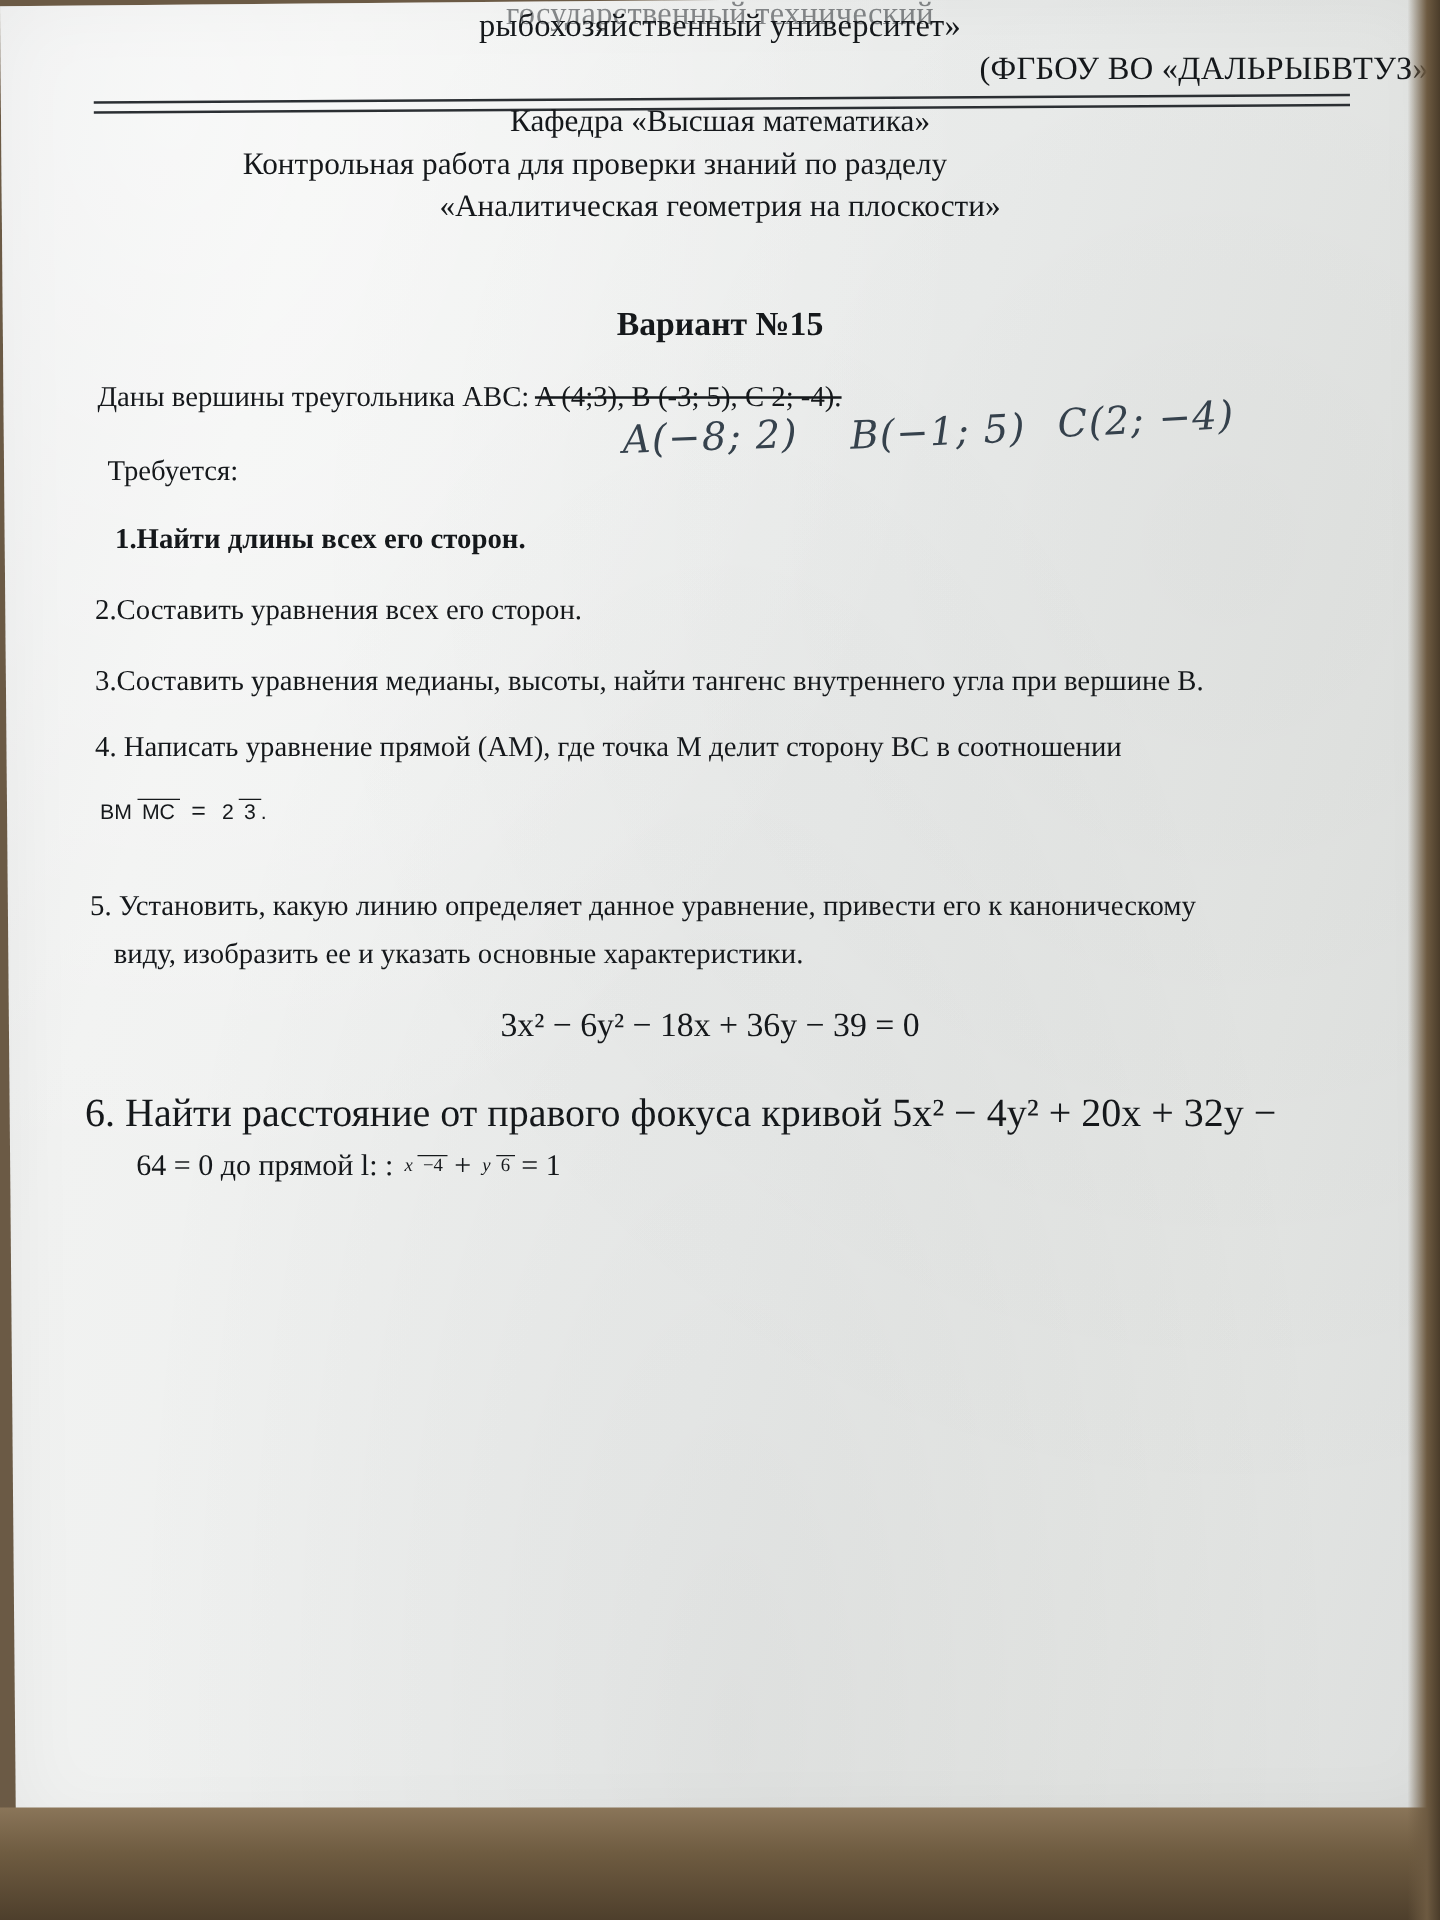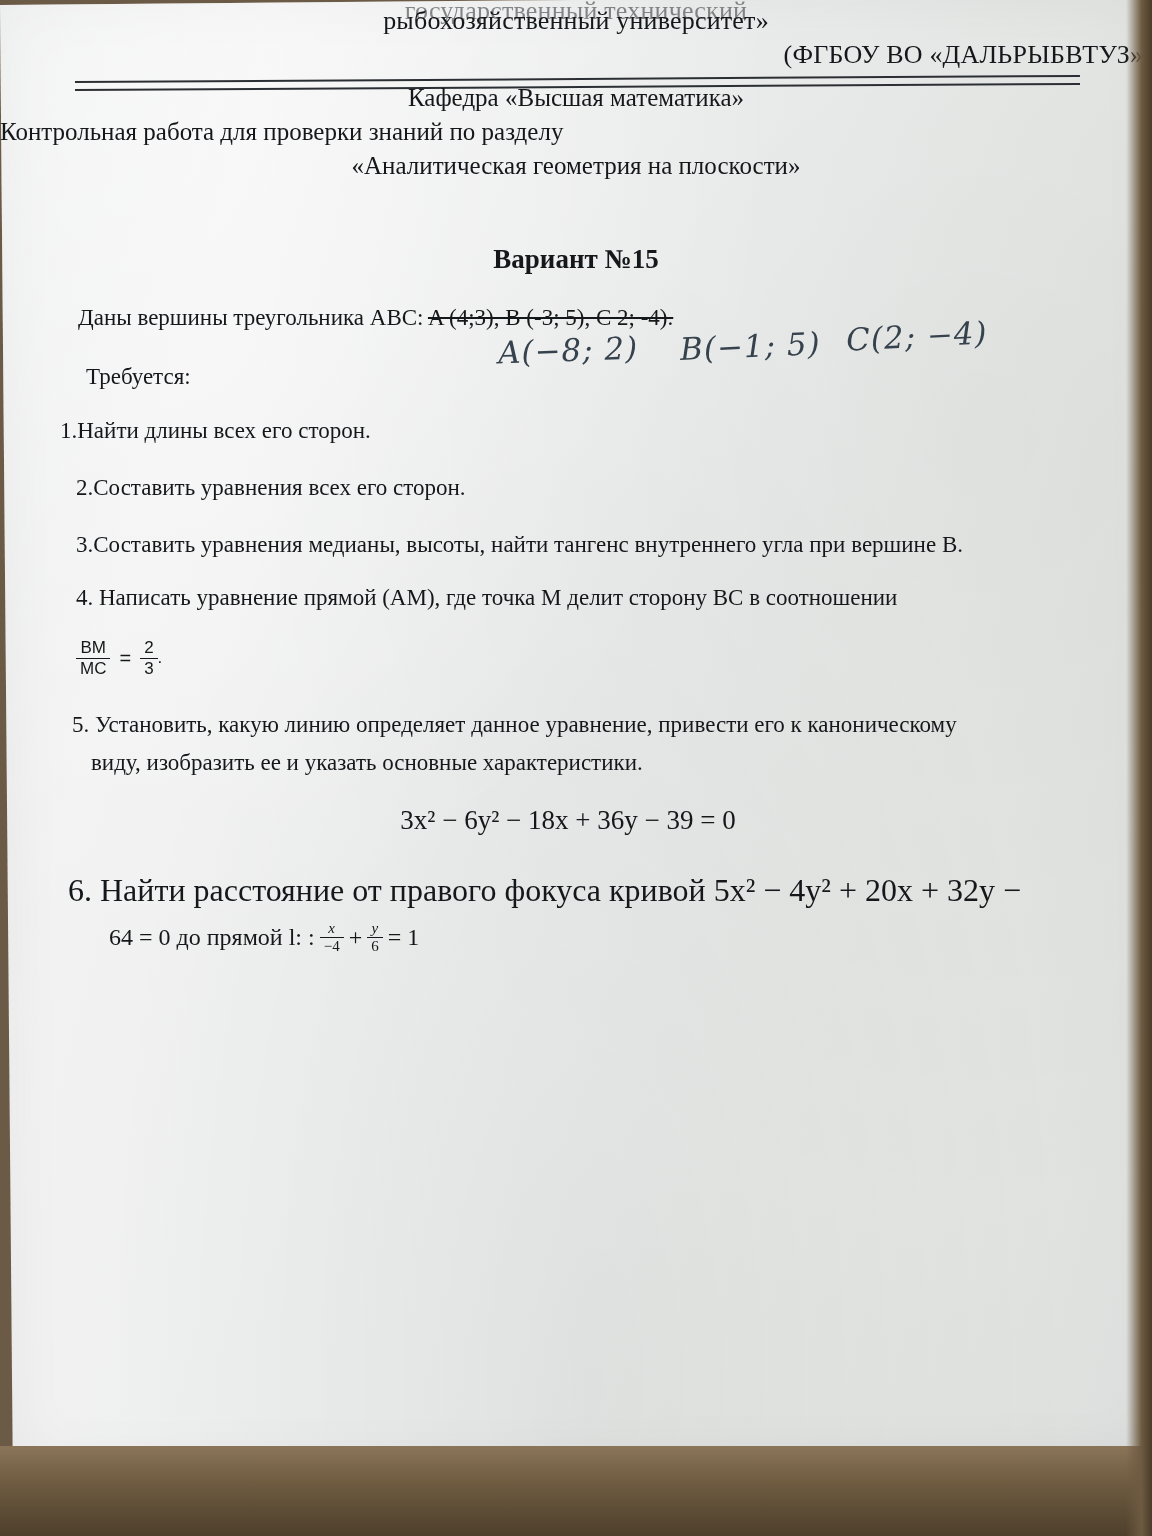--- a/index.html
+++ b/index.html
@@ -80,53 +80,53 @@
     left: 75px;
     top: 78px;
     width: 1005px;
     height: 6px;
     border-top: 2px solid #2b2f33;
     border-bottom: 2px solid #2b2f33;
     transform: rotate(-0.35deg);
   }
 
   #kafedra { left: 0; width: 1152px; top: 84px; text-align: center; font-size: 25px; }
-  #task1   { left: 0; width: 952px; top: 118px; text-align: left; font-size: 25px; }
+  #task1   { left: 0; width: 952px; top: 118px; text-align: center; font-size: 25px; }
   #task2   { left: 0; width: 1152px; top: 152px; text-align: center; font-size: 25px; }
 
   #variant {
     left: 0; width: 1152px; top: 244px;
     text-align: center;
     font-size: 27px;
     font-weight: bold;
   }
 
   .body-line { font-size: 23px; }
   #given   { left: 78px;  top: 305px; }
   .strike  { text-decoration: line-through; text-decoration-thickness: 1.5px; margin-top: 16px; }
   #required{ left: 86px;  top: 364px; }
 
-  #i1 { left: 60px; top: 418px; }
+  #i1 { left: 92px; top: 418px; font-weight: bold; }
   #i2 { left: 76px; top: 475px; }
   #i3 { left: 76px; top: 532px; }
   #i4 { left: 76px; top: 585px; }
 
   
   #frac {
     position: absolute;
     left: 76px;
     top: 638px;
     display: flex;
     align-items: center;
     font-size: 17px;
     font-family: "Liberation Sans", sans-serif;
   }
   .fr {
     display: inline-flex;
-    flex-direction: column;
+    flex-direction: row;
     align-items: center;
     line-height: 1.15;
   }
   .fr .num { padding: 0 4px; }
   .fr .den { padding: 0 4px; border-top: 1.4px solid #15181b; }
   #frac .eq { margin: 0 9px; font-size: 20px; }
 
   #i5a { left: 72px; top: 712px; }
   #i5b { left: 72px; top: 750px; margin-left: 19px; }
 

